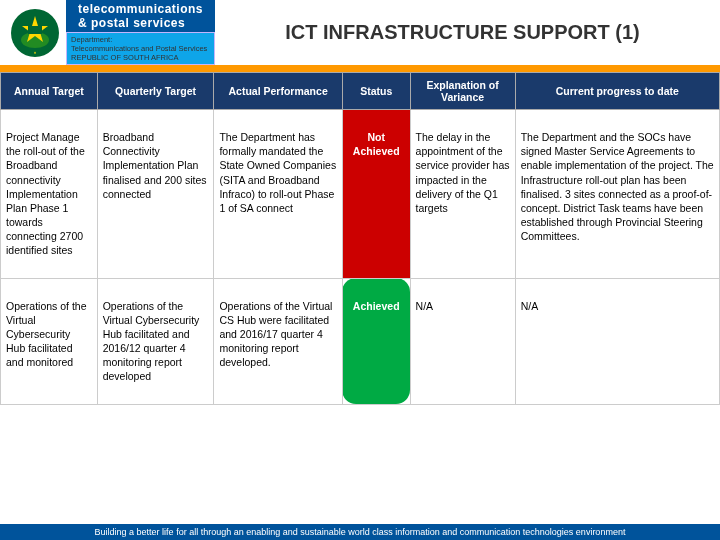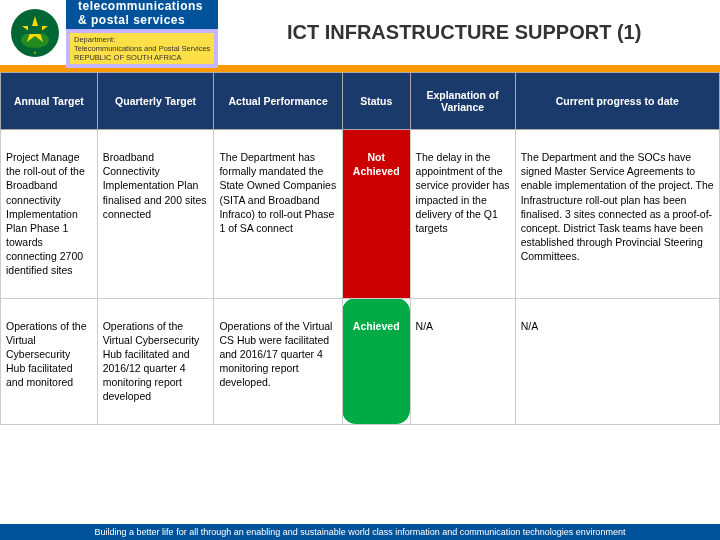--- a/index.html
+++ b/index.html
@@ -33,22 +33,22 @@
     }
     .dept-logo .top-bar {
       background: #00539B;
       color: #fff;
       font-size: 12px;
       font-weight: bold;
       padding: 2px 12px;
       letter-spacing: 0.5px;
     }
     .dept-logo .bottom-info {
-      background: #fde047;
-      border: 4px solid #c4b5fd;
+      background: #0ea5e9;
+      border: 1px solid #c4b5fd;
       padding: 2px 4px;
       font-size: 7.5px;
       color: #333;
     }
     .page-title {
       font-size: 20px;
       font-weight: bold;
       color: #333;
       text-align: center;
       flex: 1;
@@ -67,21 +67,21 @@
 
     
     .main-table {
       width: 100%;
       border-collapse: collapse;
       font-size: 10.5px;
     }
     .main-table th {
       background: #1a3a6b;
       color: #fff;
-      padding: 16px 5px;
+      padding: 6px 5px;
       text-align: center;
       font-weight: bold;
       border: 1px solid #aaa;
       vertical-align: middle;
     }
     .main-table td {
       padding: 20px 5px;
       border: 1px solid #ccc;
       vertical-align: top;
       line-height: 1.35;

